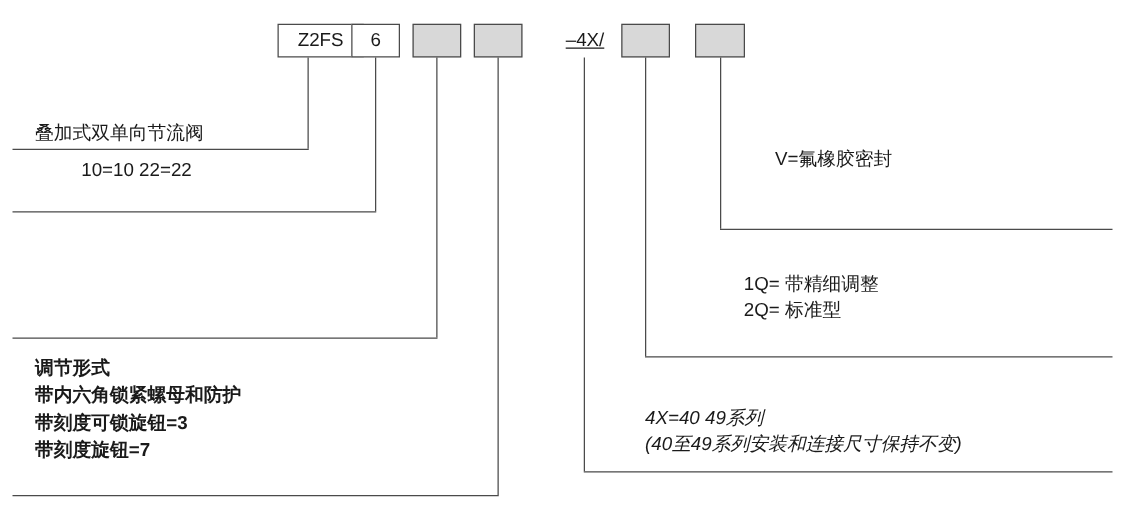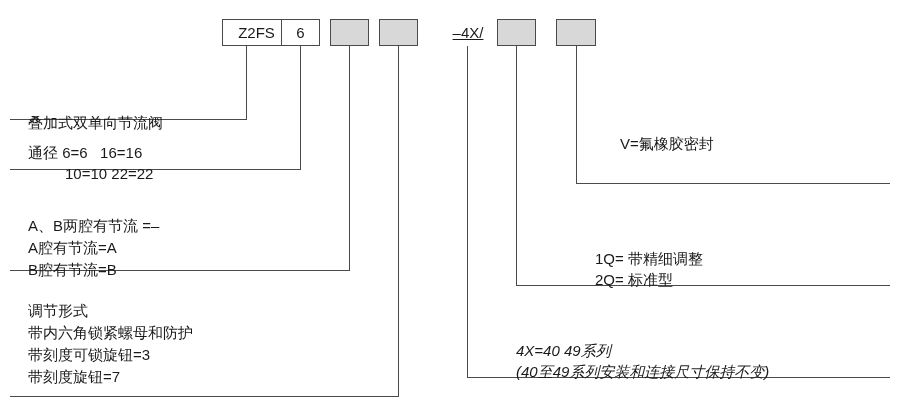--- a/index.html
+++ b/index.html
@@ -33,21 +33,21 @@
     position: absolute;
     top: 19px;
     height: 27px;
     line-height: 27px;
     font-size: 15px;
     text-align: center;
     text-decoration: underline;
   }
   .vline { position: absolute; width: 1px; background: #4a4a4a; }
   .hline { position: absolute; height: 1px; background: #4a4a4a; }
-  .note { position: absolute; font-size: 15px; margin-top: 16px; }
+  .note { position: absolute; font-size: 15px; }
   .note .line { white-space: pre; line-height: 21px; }
   .note.wide .line { line-height: 22px; }
   .indent { padding-left: 37px; }
 </style>
 </head>
 <body>
 
 <div id="stage">
 
   <div class="code-box" style="left:222px;width:69px;justify-content:center;">
@@ -84,42 +84,36 @@
   <div class="hline" style="left:10px;top:396px;width:389px;"></div>
   <div class="hline" style="left:576px;top:183px;width:314px;"></div>
   <div class="hline" style="left:516px;top:285px;width:374px;"></div>
   <div class="hline" style="left:467px;top:377px;width:423px;"></div>
 
   <div class="note" style="left:28px;top:96px;">
     <div class="line">叠加式双单向节流阀</div>
   </div>
 
   <div class="note" style="left:28px;top:126px;">
-    <div class="line">通径 6=6   16=16</div>
     <div class="line indent">10=10 22=22</div>
   </div>
 
-  <div class="note wide" style="left:28px;top:199px;">
-    <div class="line">A、B两腔有节流 =–</div>
-    <div class="line">A腔有节流=A</div>
-    <div class="line">B腔有节流=B</div>
-  </div>
 
-  <div class="note wide" style="left:28px;top:284px;">
+  <div class="note wide" style="left:28px;top:284px;font-weight:bold;">
     <div class="line">调节形式</div>
     <div class="line">带内六角锁紧螺母和防护</div>
     <div class="line">带刻度可锁旋钮=3</div>
     <div class="line">带刻度旋钮=7</div>
   </div>
 
   <div class="note" style="left:620px;top:117px;">
     <div class="line">V=氟橡胶密封</div>
   </div>
 
-  <div class="note" style="left:595px;top:232px;">
+  <div class="note" style="left:595px;top:217px;">
     <div class="line">1Q= 带精细调整</div>
     <div class="line">2Q= 标准型</div>
   </div>
 
   <div class="note" style="left:516px;top:324px;font-style:italic;">
     <div class="line">4X=40 49系列</div>
     <div class="line">(40至49系列安装和连接尺寸保持不变)</div>
   </div>
 
 </div>

